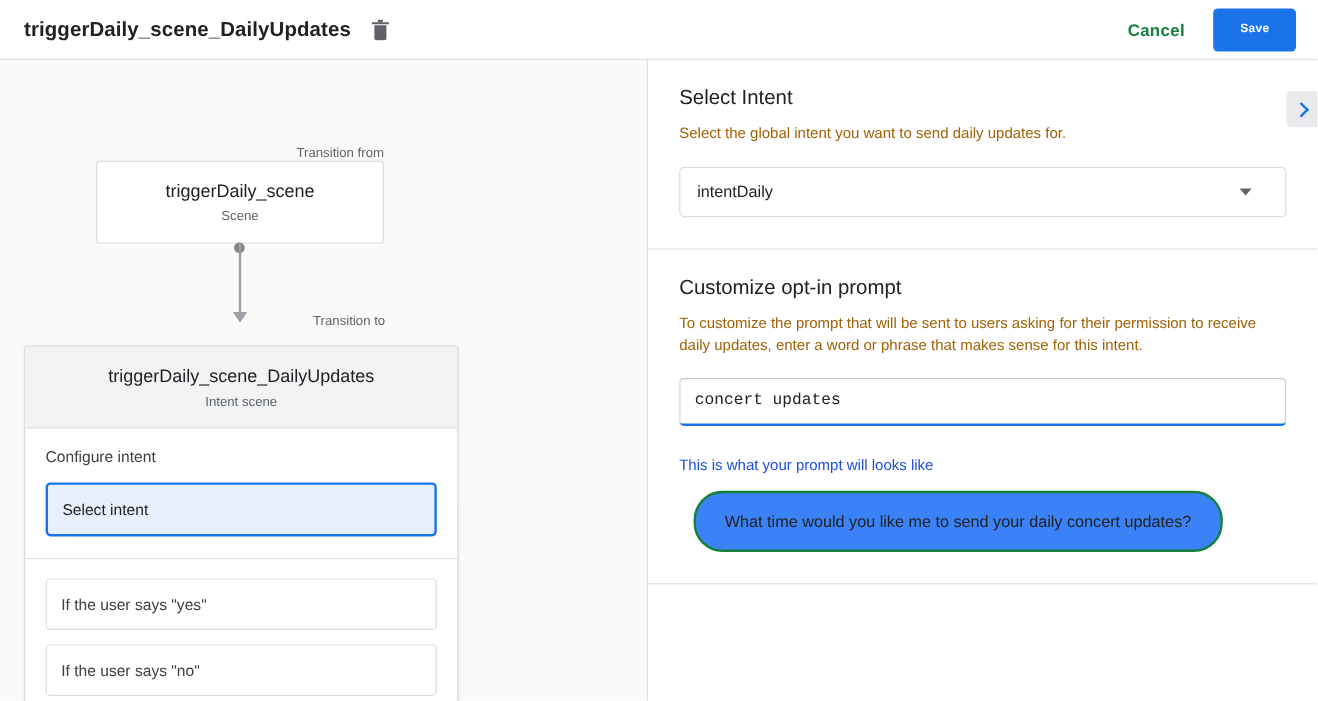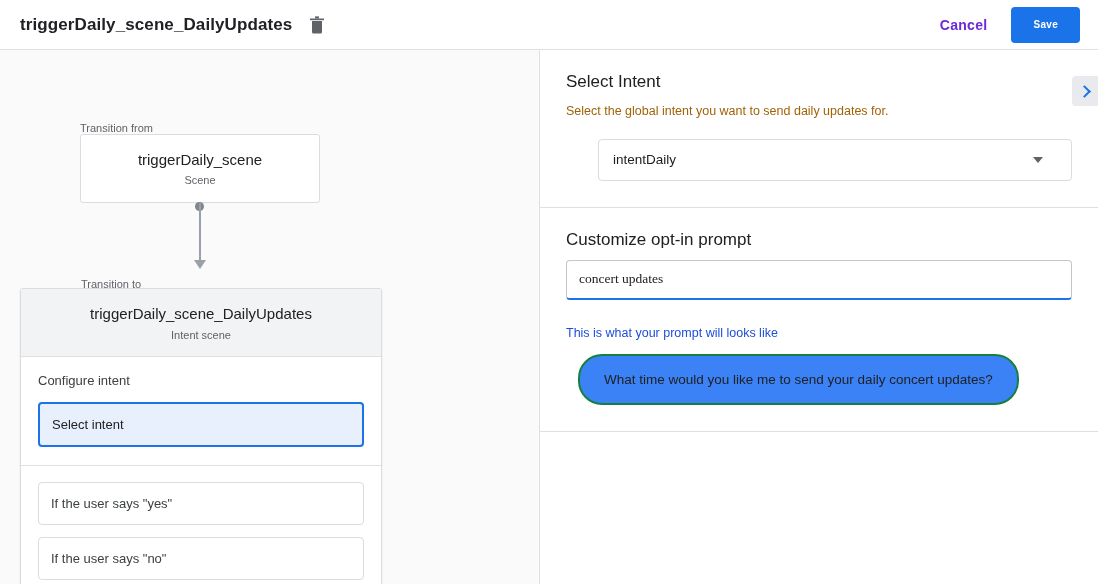--- a/index.html
+++ b/index.html
@@ -43,21 +43,21 @@
     margin-left: 14px;
     width: 22px;
     height: 22px;
     display: flex;
     align-items: center;
     justify-content: center;
     cursor: pointer;
   }
   .header-spacer { flex: 1; }
   .cancel-button {
-    color: #6d28d9;
+    color: #15803d;
     font-size: 14px;
     font-weight: bold;
     background: transparent;
     border: none;
     padding: 8px 14px;
     cursor: pointer;
     letter-spacing: 0.3px;
   }
   .save-button {
     background: #1a73e8;
@@ -86,21 +86,21 @@
     min-width: 540px;
     background: #fafafa;
     border-right: 1px solid #e0e0e0;
     position: relative;
     box-sizing: border-box;
   }
   .transition-label {
     position: absolute;
     font-size: 11px;
     color: #5f6368;
-    text-align: left;
+    text-align: right;
     width: 240px;
   }
   .node-from {
     position: absolute;
     left: 80px;
     top: 84px;
     width: 240px;
     height: 69px;
     background: #ffffff;
     border: 1px solid #dadce0;
@@ -227,21 +227,20 @@
   .select-box {
     height: 42px;
     border: 1px solid #dadce0;
     border-radius: 4px;
     display: flex;
     align-items: center;
     padding: 0 28px 0 14px;
     box-sizing: border-box;
     background: #ffffff;
     cursor: pointer;
-    margin-left: 32px;
   }
   .select-value {
     font-size: 13.5px;
     color: #202124;
     flex: 1;
   }
   .caret {
     width: 0;
     height: 0;
     border-left: 5px solid transparent;
@@ -251,21 +250,21 @@
   .text-input {
     width: 100%;
     height: 40px;
     border: 1px solid #c4c7c5;
     border-bottom: 2px solid #1a73e8;
     border-radius: 4px;
     box-sizing: border-box;
     font-size: 13.5px;
     color: #202124;
     padding: 0 12px;
-    font-family: Liberation Serif, serif;
+    font-family: Liberation Mono, monospace;
     outline: none;
     background: #ffffff;
   }
   .preview-label {
     font-size: 12.5px;
     color: #1d4ed8;
     margin: 26px 0 14px 0;
   }
   .bubble {
     border: 2px solid #15803d;
@@ -326,21 +325,21 @@
 
       <div class="node-from">
         <div class="node-title">triggerDaily_scene</div>
         <div class="node-sub">Scene</div>
       </div>
 
       <div class="connector-dot"></div>
       <div class="connector"></div>
       <div class="connector-arrow"></div>
 
-      <div class="transition-label" style="left:81px; top:228px;">Transition to</div>
+      <div class="transition-label" style="left:81px; top:212px;">Transition to</div>
 
       <div class="node-to-card">
         <div class="node-to-head">
           <div class="node-title">triggerDaily_scene_DailyUpdates</div>
           <div class="node-sub">Intent scene</div>
         </div>
 
         <div class="section">
           <div class="section-title">Configure intent</div>
           <div class="chip selected">Select intent</div>
@@ -363,20 +362,21 @@
         <h2 class="detail-h">Select Intent</h2>
         <p class="detail-desc">Select the global intent you want to send daily updates for.</p>
         <div class="select-box">
           <span class="select-value">intentDaily</span>
           <span class="caret"></span>
         </div>
       </div>
 
       <div class="detail-section">
         <h2 class="detail-h">Customize opt-in prompt</h2>
+        <p class="detail-desc">To customize the prompt that will be sent to users asking for their permission to receive daily updates, enter a word or phrase that makes sense for this intent.</p>
         <input class="text-input" type="text" value="concert updates" style="">
         <div class="preview-label">This is what your prompt will looks like</div>
         <div class="bubble">What time would you like me to send your daily concert updates?</div>
       </div>
 
     </div>
   </div>
 </div>
 
 </body></html>

